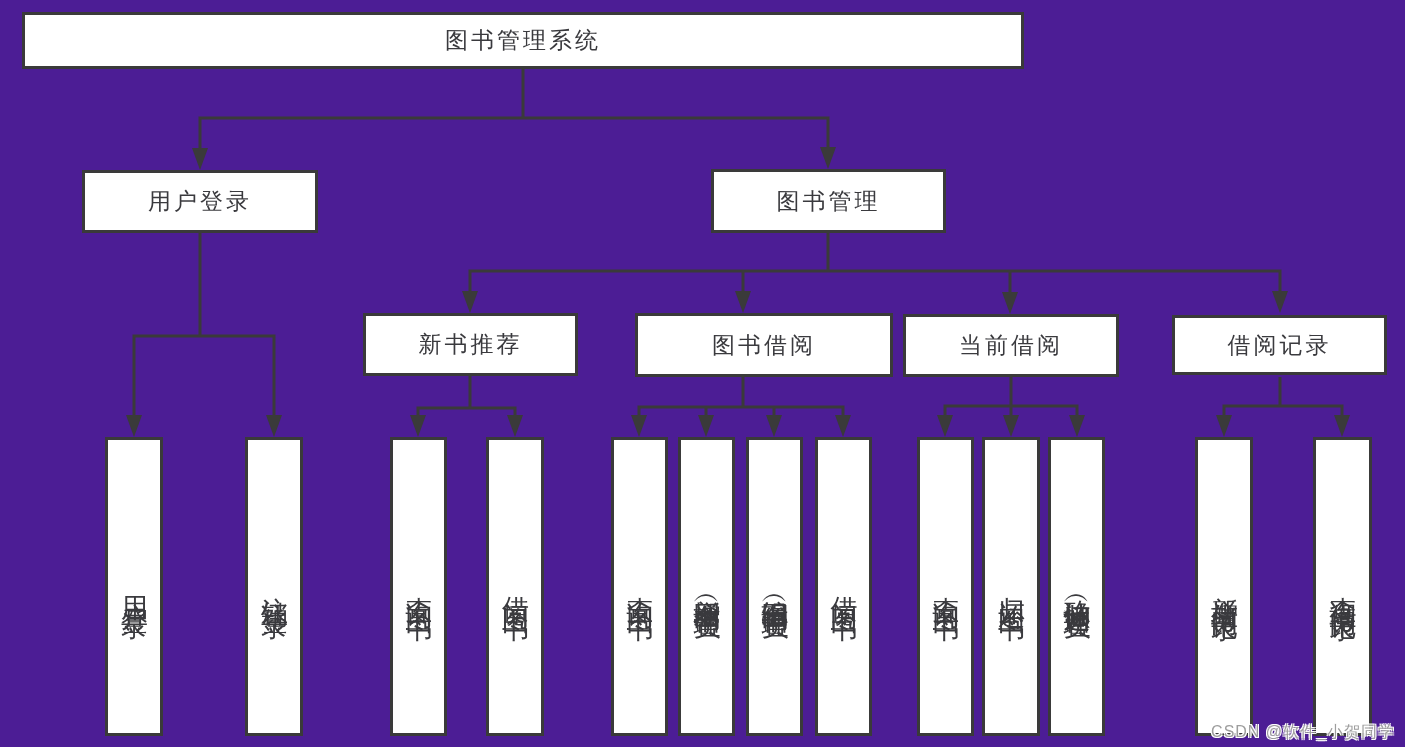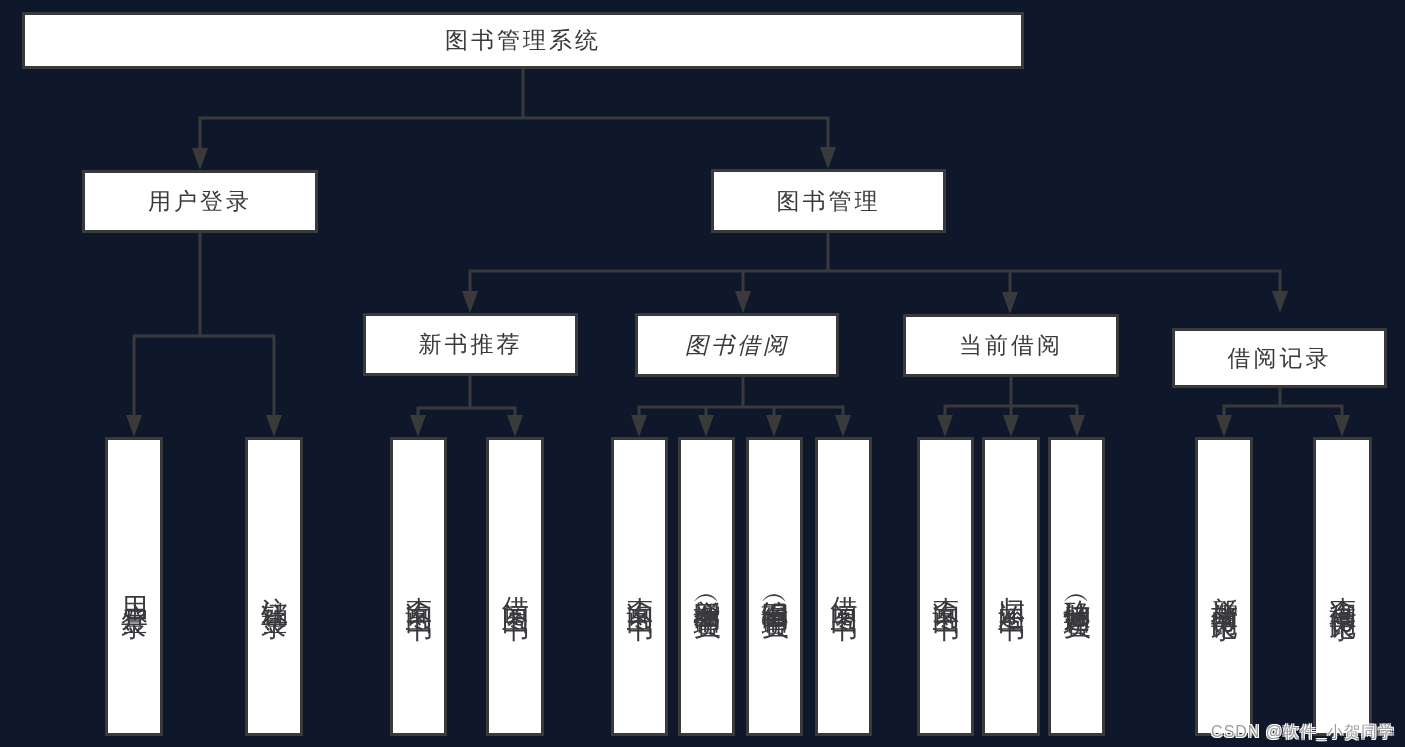--- a/index.html
+++ b/index.html
@@ -5,21 +5,21 @@
   html, body {
     margin: 0;
     padding: 0;
     background: #ffffff;
     font-family: "Liberation Sans", "DejaVu Sans", sans-serif;
   }
   #canvas {
     position: relative;
     width: 1405px;
     height: 747px;
-    background: #0f172a;
+    background: #4c1d95;
     overflow: hidden;
   }
   #connector-svg {
     position: absolute;
     left: 0;
     top: 0;
     width: 1405px;
     height: 747px;
   }
   .node {
@@ -46,23 +46,23 @@
     color: #3a3a3e;
   }
   .vnode.med .label { letter-spacing: 4px; }
   .vnode.tight .label { letter-spacing: 2px; }
 
   
   #node-root           { left: 22px;   top: 12px;  width: 1002px; height: 57px; }
   #node-user-login     { left: 82px;   top: 170px; width: 236px;  height: 63px; }
   #node-book-mgmt      { left: 711px;  top: 169px; width: 235px;  height: 64px; }
   #node-new-book-rec   { left: 363px;  top: 313px; width: 215px;  height: 63px; }
-  #node-book-borrow    { left: 635px;  top: 313px; width: 204px;  height: 64px; font-style: italic; }
+  #node-book-borrow    { left: 635px;  top: 313px; width: 258px;  height: 64px; }
   #node-current-borrow { left: 903px;  top: 314px; width: 216px;  height: 63px; align-items: center; }
-  #node-borrow-record  { left: 1172px; top: 328px; width: 215px;  height: 60px; }
+  #node-borrow-record  { left: 1172px; top: 315px; width: 215px;  height: 60px; }
 
   .leaf { top: 437px; height: 299px; }
   #leaf-user-login      { left: 105px;  width: 58px; }
   #leaf-logout          { left: 245px;  width: 58px; }
   #leaf-nb-query        { left: 390px;  width: 57px; }
   #leaf-nb-borrow       { left: 486px;  width: 58px; }
   #leaf-bb-query        { left: 611px;  width: 57px; }
   #leaf-bb-add          { left: 678px;  width: 57px; }
   #leaf-bb-edit         { left: 746px;  width: 57px; }
   #leaf-bb-borrow       { left: 815px;  width: 57px; }

